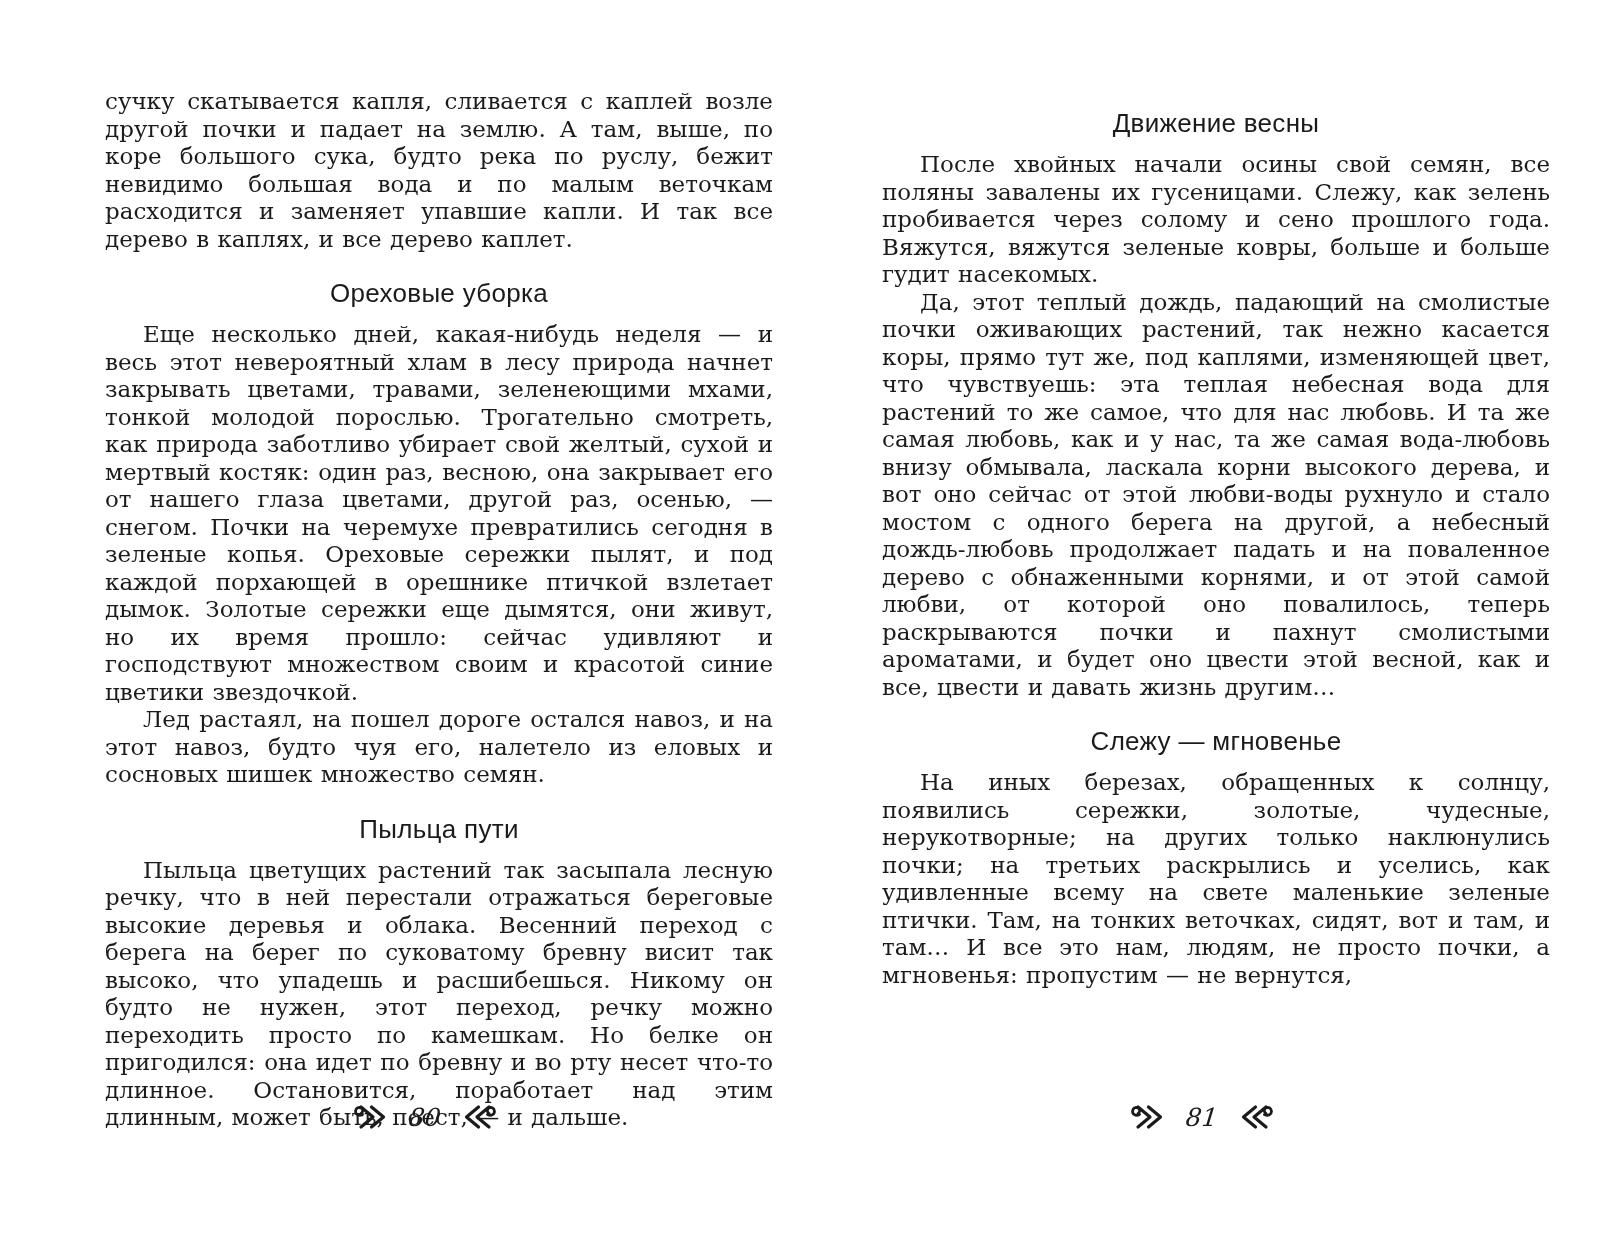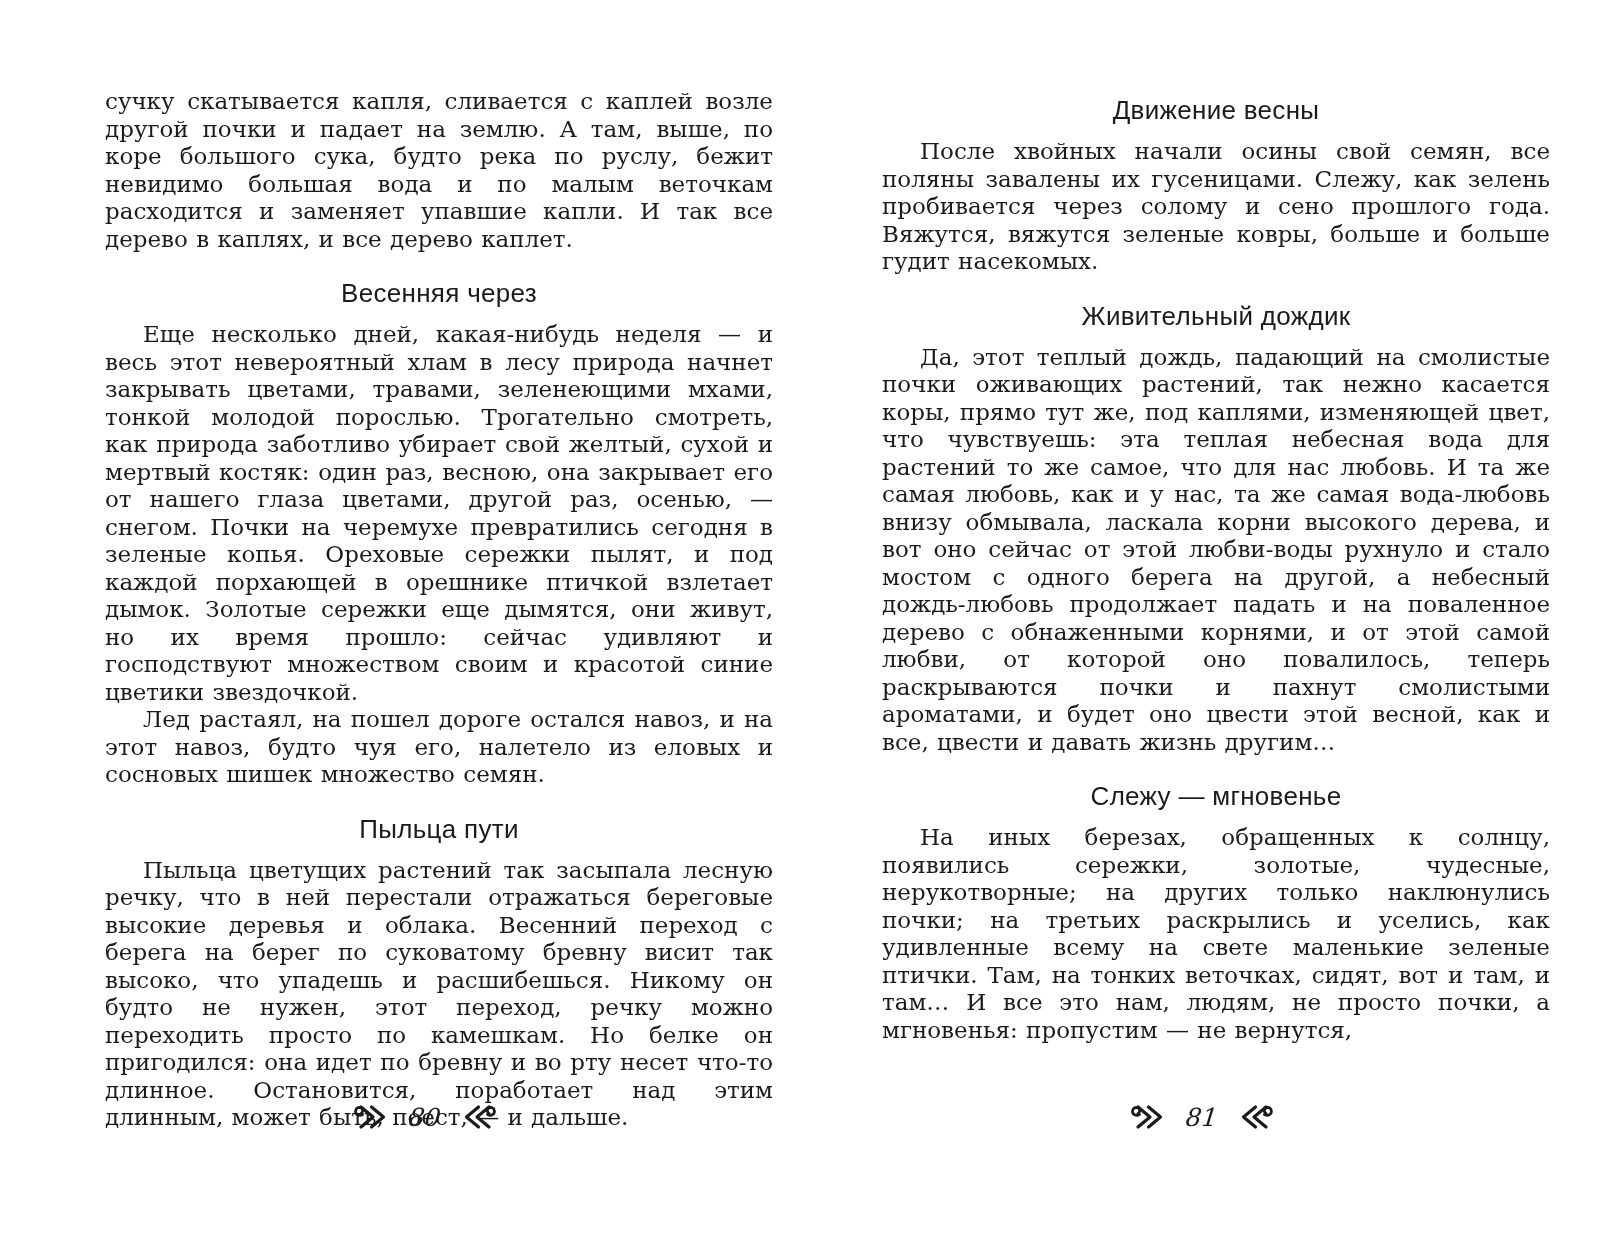--- a/index.html
+++ b/index.html
@@ -43,21 +43,21 @@
 
   h2.section-heading {
     font-family: "Liberation Sans", sans-serif;
     font-weight: 400;
     font-size: 26px;
     line-height: 30px;
     text-align: center;
     margin: 25px 0 13px 0;
     letter-spacing: 0.3px;
   }
-  .page-content h2.section-heading:first-child { margin-top: 7px; }
+  .page-content h2.section-heading:first-child { margin-top: 20px; }
 
   .page-footer {
     position: absolute;
     top: 1097px;
     height: 40px;
     display: flex;
     align-items: center;
     justify-content: center;
     gap: 22px;
   }
@@ -75,21 +75,21 @@
   .fleuron.mirrored svg { transform: scaleX(-1); }
 </style>
 </head>
 <body>
 
 <div class="spread">
 
   <div class="page page-left">
     <div class="page-content">
       <p class="body-par no-indent">сучку скатывается капля, сливается с каплей возле другой почки и падает на землю. А там, выше, по коре большого сука, будто река по руслу, бежит невидимо большая вода и по малым веточкам расходится и заменяет упавшие капли. И так все дерево в каплях, и все дерево каплет.</p>
-      <h2 class="section-heading">Весенняя через</h2>
+      <h2 class="section-heading">Ореховые уборка</h2>
       <p class="body-par">Еще несколько дней, какая-нибудь неделя — и весь этот невероятный хлам в лесу природа начнет закрывать цветами, травами, зеленеющими мхами, тонкой молодой порослью. Трогательно смотреть, как природа заботливо убирает свой желтый, сухой и мертвый костяк: один раз, весною, она закрывает его от нашего глаза цветами, другой раз, осенью, — снегом. Почки на черемухе превратились сегодня в зеленые копья. Ореховые сережки пылят, и под каждой порхающей в орешнике птичкой взлетает дымок. Золотые сережки еще дымятся, они живут, но их время прошло: сейчас удивляют и господствуют множеством своим и красотой синие цветики звездочкой.</p>
       <p class="body-par">Лед растаял, на пошел дороге остался навоз, и на этот навоз, будто чуя его, налетело из еловых и сосновых шишек множество семян.</p>
       <h2 class="section-heading">Пыльца пути</h2>
       <p class="body-par">Пыльца цветущих растений так засыпала лесную речку, что в ней перестали отражаться береговые высокие деревья и облака. Весенний переход с берега на берег по суковатому бревну висит так высоко, что упадешь и расшибешься. Никому он будто не нужен, этот переход, речку можно переходить просто по камешкам. Но белке он пригодился: она идет по бревну и во рту несет что-то длинное. Остановится, поработает над этим длинным, может быть, поест, — и дальше.</p>
     </div>
     <div class="page-footer">
       <span class="fleuron">
         <svg width="34" height="26" viewBox="0 0 34 26" aria-hidden="true">
           <path d="M9.5,10.5 C5.5,12.5 2.2,10 2.6,6.8 C3,4 6,2.6 8.4,4.2 C10.4,5.6 10,8.4 8,9.4" fill="none" stroke="currentColor" stroke-width="2.8" stroke-linecap="round"></path>
           <path d="M8,3 L20,13 L8,23" fill="none" stroke="currentColor" stroke-width="3.2" stroke-linecap="round" stroke-linejoin="round"></path>
@@ -104,21 +104,20 @@
           <path d="M18.5,3 L30.5,13 L18.5,23" fill="none" stroke="currentColor" stroke-width="3.2" stroke-linecap="round" stroke-linejoin="round"></path>
         </svg>
       </span>
     </div>
   </div>
 
   <div class="page page-right">
     <div class="page-content">
       <h2 class="section-heading">Движение весны</h2>
       <p class="body-par">После хвойных начали осины свой семян, все поляны завалены их гусеницами. Слежу, как зелень пробивается через солому и сено прошлого года. Вяжутся, вяжутся зеленые ковры, больше и больше гудит насекомых.</p>
-      <h2 class="section-heading">Живительный дождик</h2>
       <p class="body-par">Да, этот теплый дождь, падающий на смолистые почки оживающих растений, так нежно касается коры, прямо тут же, под каплями, изменяющей цвет, что чувствуешь: эта теплая небесная вода для растений то же самое, что для нас любовь. И та же самая любовь, как и у нас, та же самая вода-любовь внизу обмывала, ласкала корни высокого дерева, и вот оно сейчас от этой любви-воды рухнуло и стало мостом с одного берега на другой, а небесный дождь-любовь продолжает падать и на поваленное дерево с обнаженными корнями, и от этой самой любви, от которой оно повалилось, теперь раскрываются почки и пахнут смолистыми ароматами, и будет оно цвести этой весной, как и все, цвести и давать жизнь другим…</p>
       <h2 class="section-heading">Слежу — мгновенье</h2>
       <p class="body-par">На иных березах, обращенных к солнцу, появились сережки, золотые, чудесные, нерукотворные; на других только наклюнулись почки; на третьих раскрылись и уселись, как удивленные всему на свете маленькие зеленые птички. Там, на тонких веточках, сидят, вот и там, и там… И все это нам, людям, не просто почки, а мгновенья: пропустим — не вернутся,</p>
     </div>
     <div class="page-footer">
       <span class="fleuron">
         <svg width="34" height="26" viewBox="0 0 34 26" aria-hidden="true">
           <path d="M9.5,10.5 C5.5,12.5 2.2,10 2.6,6.8 C3,4 6,2.6 8.4,4.2 C10.4,5.6 10,8.4 8,9.4" fill="none" stroke="currentColor" stroke-width="2.8" stroke-linecap="round"></path>
           <path d="M8,3 L20,13 L8,23" fill="none" stroke="currentColor" stroke-width="3.2" stroke-linecap="round" stroke-linejoin="round"></path>
           <path d="M18.5,3 L30.5,13 L18.5,23" fill="none" stroke="currentColor" stroke-width="3.2" stroke-linecap="round" stroke-linejoin="round"></path>

